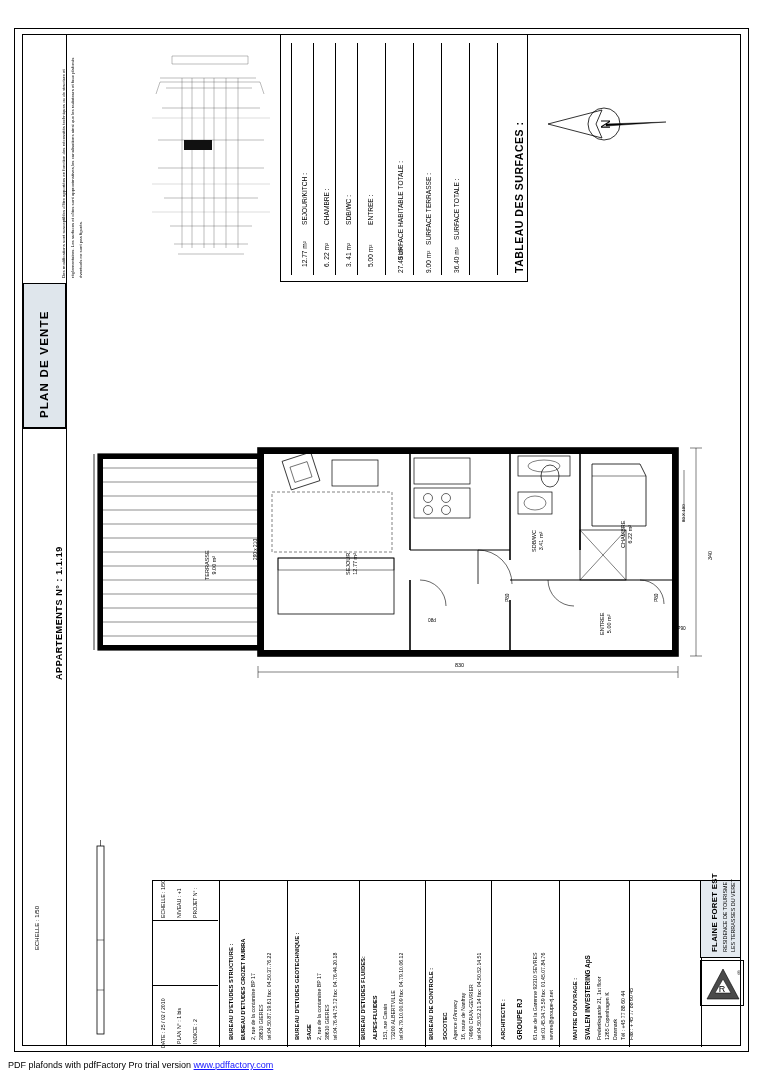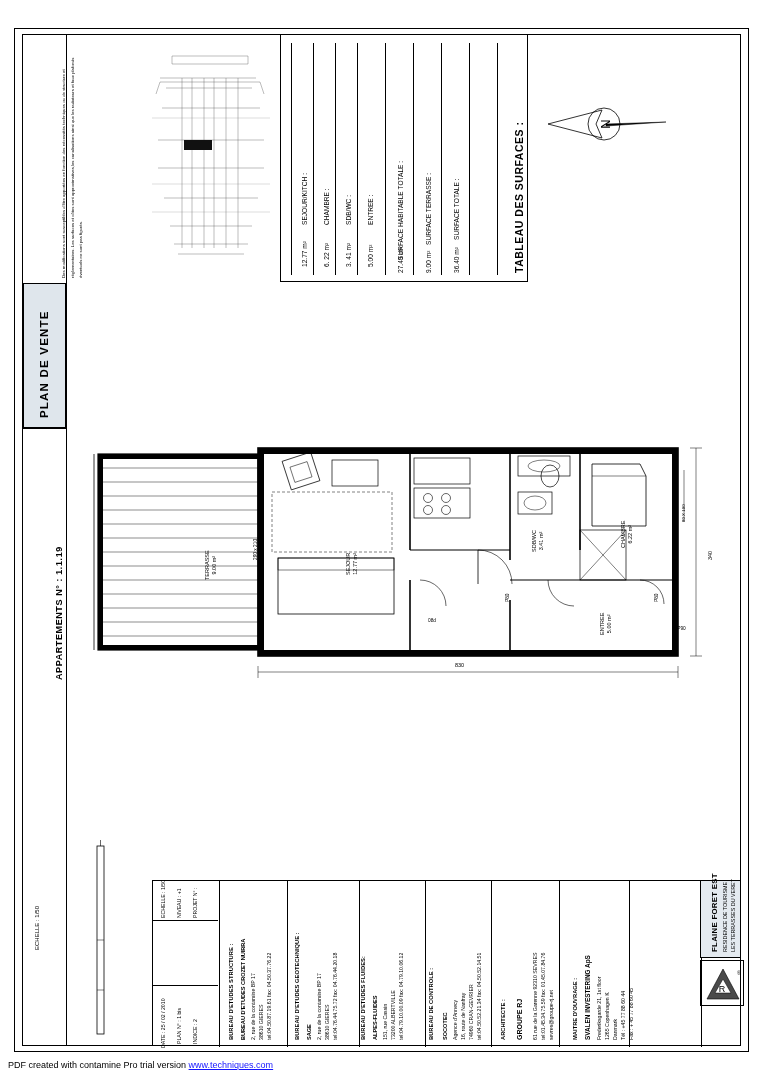--- a/index.html
+++ b/index.html
@@ -430,16 +430,16 @@
   <div class="logo-box">
     <svg width="44" height="46" viewBox="0 0 44 46">
       <polygon points="6,38 38,38 22,8" fill="#4a4a4a" stroke="#000" stroke-width="0.6"></polygon>
       <polygon points="14,32 30,32 22,18" fill="#fff" stroke="#000" stroke-width="0.5"></polygon>
       <text x="21" y="31" font-size="9" font-family="Liberation Sans, sans-serif" fill="#000" text-anchor="middle">R</text>
       <text x="36" y="14" font-size="5" font-family="Liberation Sans, sans-serif" fill="#000">®</text>
     </svg>
   </div>
 
   <div class="footer">
-    <span>PDF created with contamine Pro trial version </span><a href="#">www.techniques.com</a>
+    <span>PDF plafonds with pdfFactory Pro trial version </span><a href="#">www.pdffactory.com</a>
   </div>
 
 </div>
 
 </body></html>

